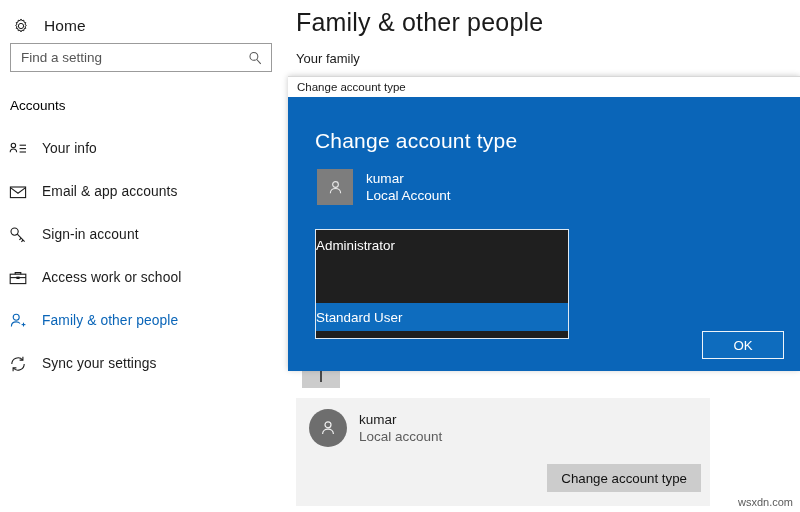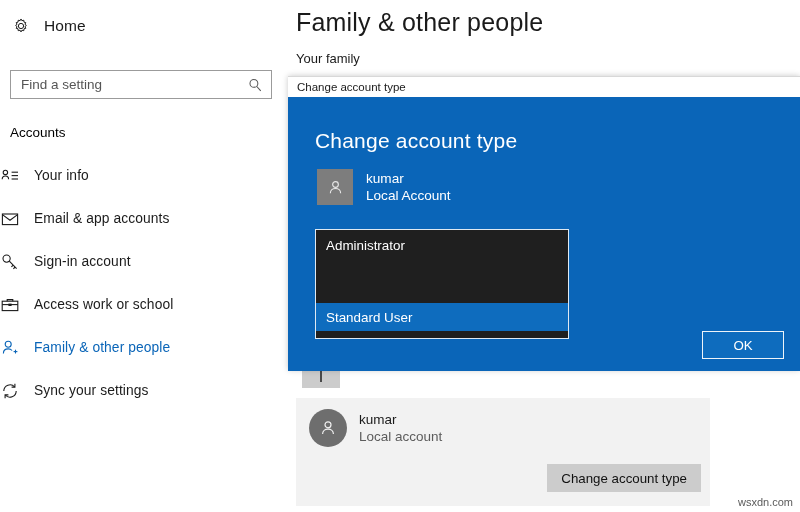--- a/index.html
+++ b/index.html
@@ -34,21 +34,21 @@
   .home-label {
     font-size: 15.5px;
     color: #1a1a1a;
     letter-spacing: .1px;
   }
   .gear {
     width: 18px; height: 18px;
     display: block;
   }
   .search-wrap {
-    margin: 30px 16px 0 10px;
+    margin: 3px 16px 0 10px;
     height: 27px;
     border: 1px solid #9b9b9b;
     background: #ffffff;
     display: flex;
     align-items: flex-end;
     position: relative;
   }
   .search-wrap input {
     border: 0;
     outline: 0;
@@ -72,20 +72,21 @@
     color: #000000;
     padding: 26px 12px 0 10px;
   }
   .nav {
     margin-top: 14px;
   }
   .nav-item {
     display: flex;
     align-items: center;
     height: 43px;
+    padding-left: 8px;
     gap: 14px;
     cursor: default;
   }
   .nav-item .ico {
     width: 20px; height: 20px;
     flex: 0 0 20px;
     display: flex; align-items: center; justify-content: center;
   }
   .nav-item .txt {
     font-size: 13.8px;
@@ -232,21 +233,21 @@
     left: 27px; top: 132px;
     width: 252px;
     background: #1f1f1f;
     border: 1px solid #dfe9f2;
     padding: 1px 0;
   }
   .dd-item {
     height: 28px;
     display: flex;
     align-items: center;
-    padding-left: 10px;
+    padding-left: 0;
     font-size: 13.4px;
     color: #ffffff;
     cursor: default;
   }
   .dd-item.selected { background: #0e6cbe; margin-top: 44px; }
   .dd-filler { height: 6px; background: #1f1f1f; }
   .ok-btn {
     position: absolute;
     right: 16px; bottom: 12px;
     width: 82px; height: 28px;

